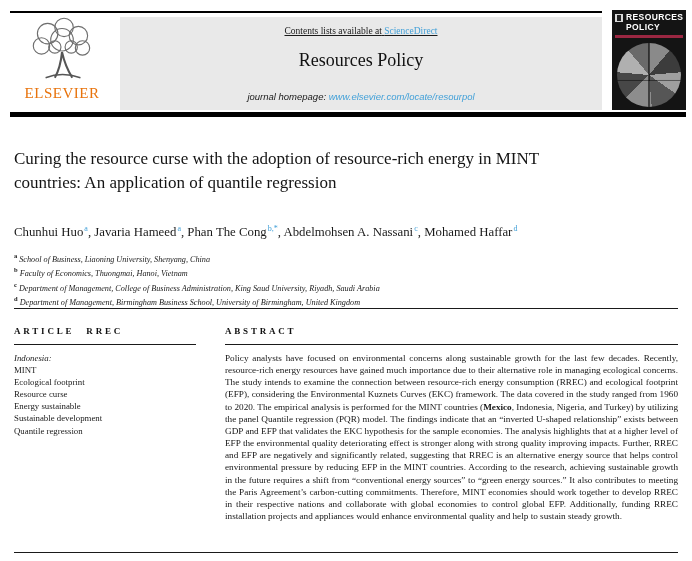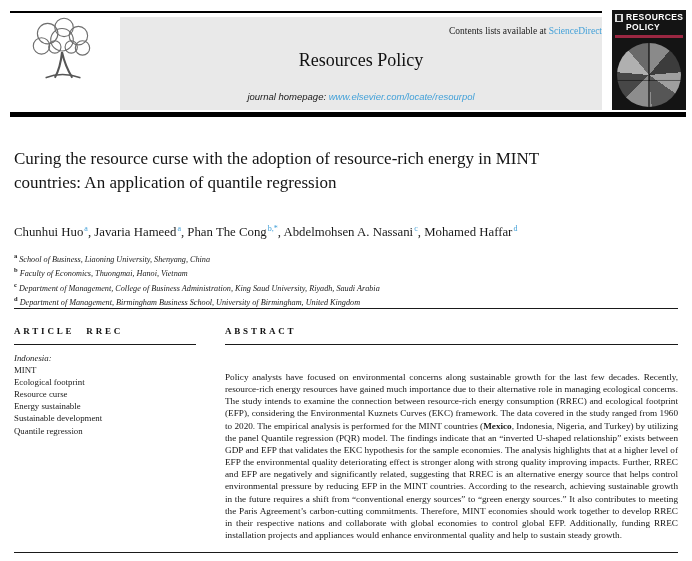--- a/index.html
+++ b/index.html
@@ -12,21 +12,21 @@
   .rule-bottom{left:14px;top:552px;width:664px;height:1px;background:#1a1a1a;}
   .rule-info{left:14px;top:344px;width:182px;height:1px;background:#1a1a1a;}
   .rule-abs{left:225px;top:344px;width:453px;height:1px;background:#1a1a1a;}
 
   
   .logo-box{position:absolute;left:12px;top:16px;width:100px;text-align:center;}
   .logo-box svg{display:block;margin:0 auto;}
   .elsevier-word{font-family:"Liberation Serif",serif;font-size:15px;letter-spacing:.5px;
                  color:#e8730c;margin-top:1px;}
   .gray-box{position:absolute;left:120px;top:17px;width:482px;height:93px;background:#e9e9e9;}
-  .contents-line{position:absolute;top:9px;width:100%;text-align:right;font-size:9.5px;color:#1a1a1a;}
+  .contents-line{position:absolute;top:9px;width:100%;text-align:center;font-size:9.5px;color:#1a1a1a;text-decoration:underline;}
   .journal-title{position:absolute;top:33px;width:100%;text-align:center;font-size:18px;color:#111;}
   .homepage-line{position:absolute;bottom:8px;width:100%;text-align:center;
                  font-family:"Liberation Sans",sans-serif;font-size:9.5px;color:#1a1a1a;font-style:italic;}
   .link{color:#44a1d8;text-decoration:none;cursor:pointer;}
 
   
   .cover{position:absolute;left:612px;top:10px;width:74px;height:100px;background:#141414;overflow:hidden;}
   .cover-icon{position:absolute;left:3px;top:4px;width:8px;height:8px;background:#d9d9d9;}
   .cover-icon::after{content:"";position:absolute;left:2px;top:1px;width:4px;height:6px;background:#222;}
   .cover-title{position:absolute;left:14px;top:3px;width:54px;color:#fff;
@@ -50,21 +50,21 @@
   .affil-line sup{font-style:normal;font-weight:bold;font-size:6.5px;margin-right:2px;color:#1a1a1a;}
 
   
   .sec-heading{position:absolute;top:326px;font-size:9px;font-weight:bold;
                letter-spacing:2.8px;word-spacing:7px;color:#111;}
   .h-info{left:14px;}
   .h-abs{left:225px;text-align:right;}
   .keywords{position:absolute;left:14px;top:352px;width:190px;font-size:8.8px;line-height:12.1px;}
   .kw-label{font-style:italic;}
   .abstract{position:absolute;left:225px;top:352px;width:453px;font-size:9.2px;
-            line-height:12.15px;text-align:justify;color:#161616;margin-top:19px;}
+            line-height:12.15px;text-align:justify;color:#161616;}
   .abstract b{font-weight:bold;}
 </style>
 </head>
 <body>
 
 <div class="page">
 
   <div class="rule rule-top"></div>
 
   <div class="logo-box">
@@ -75,20 +75,21 @@
         <circle cx="56" cy="19" r="9"></circle>
         <circle cx="20" cy="29" r="8"></circle>
         <circle cx="60" cy="31" r="7"></circle>
         <circle cx="40" cy="23" r="11"></circle>
         <circle cx="33" cy="30" r="6"></circle>
         <circle cx="49" cy="30" r="6"></circle>
         <path d="M40 35 C 39 45, 37 53, 33 60 M40 35 C 42 44, 45 52, 50 60" stroke-width="2" stroke="#555"></path>
         <path d="M24 60 Q 40 54 58 60" stroke-width="1.5" stroke="#555"></path>
       </g>
     </svg>
+    <div class="elsevier-word">ELSEVIER</div>
   </div>
 
   <div class="gray-box">
     <div class="contents-line">
       <span>Contents lists available at</span>
       <span class="link">ScienceDirect</span>
     </div>
     <div class="journal-title">Resources Policy</div>
     <div class="homepage-line">
       <span>journal homepage:</span>

